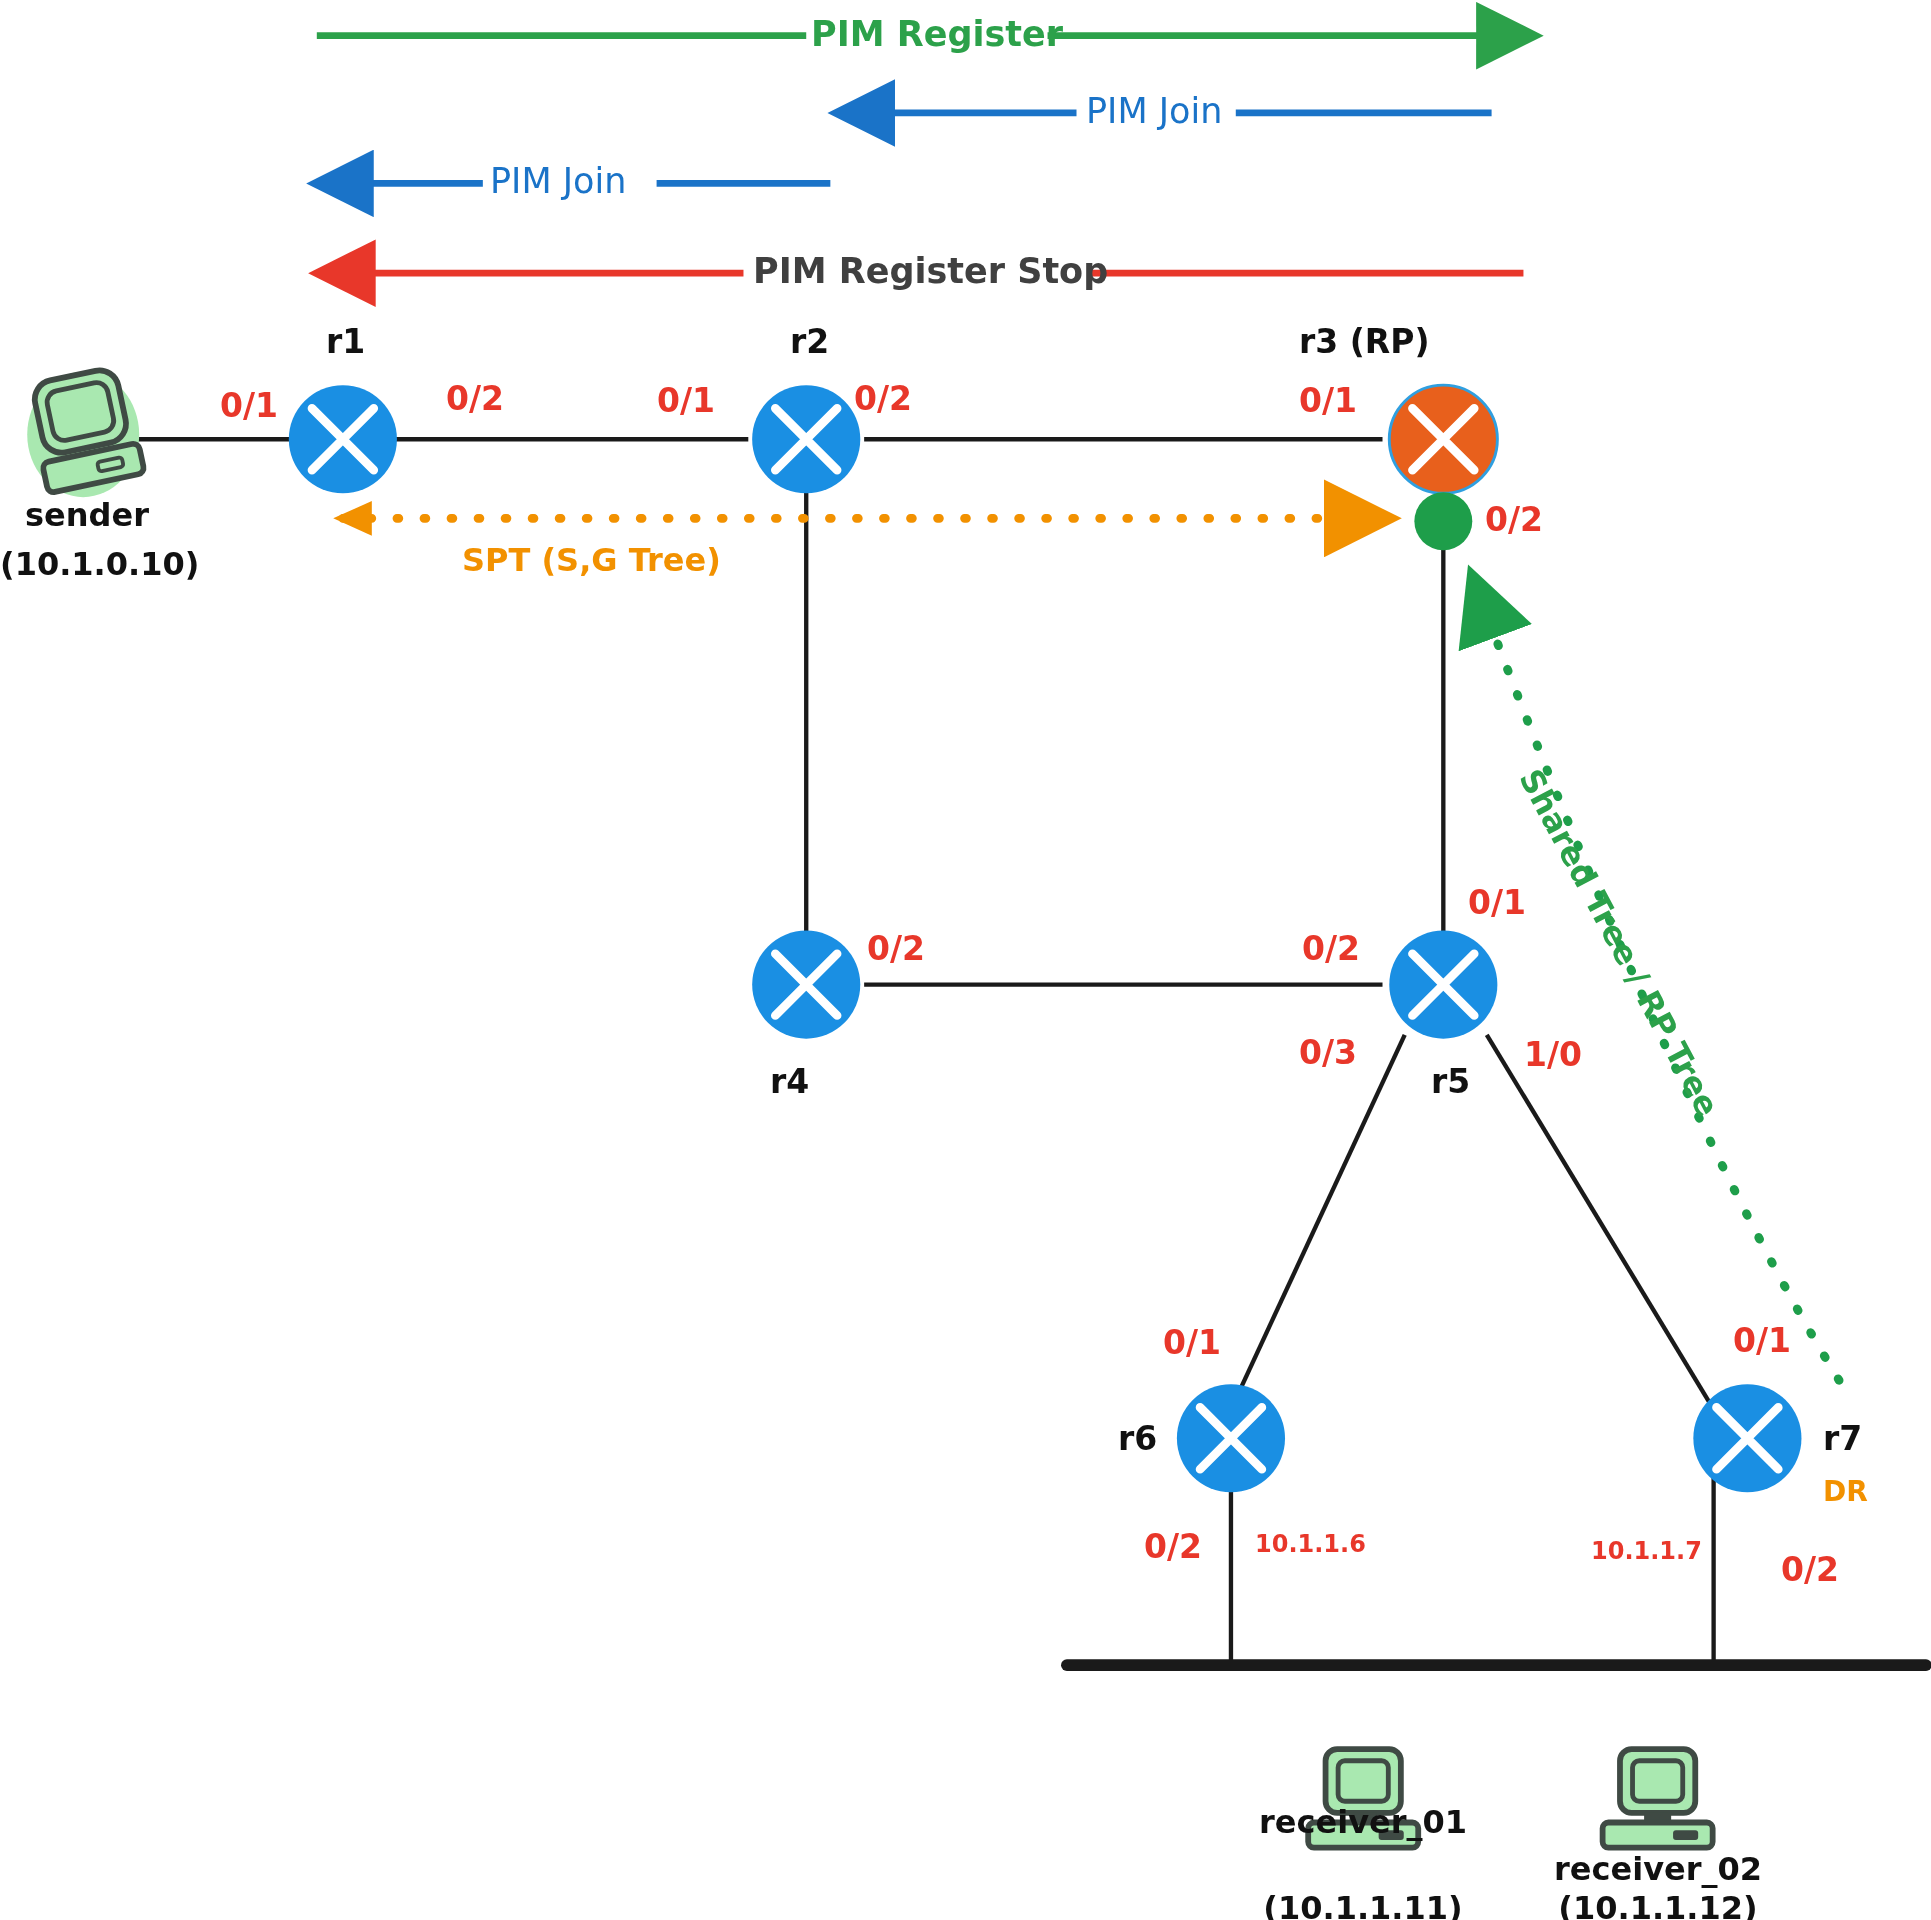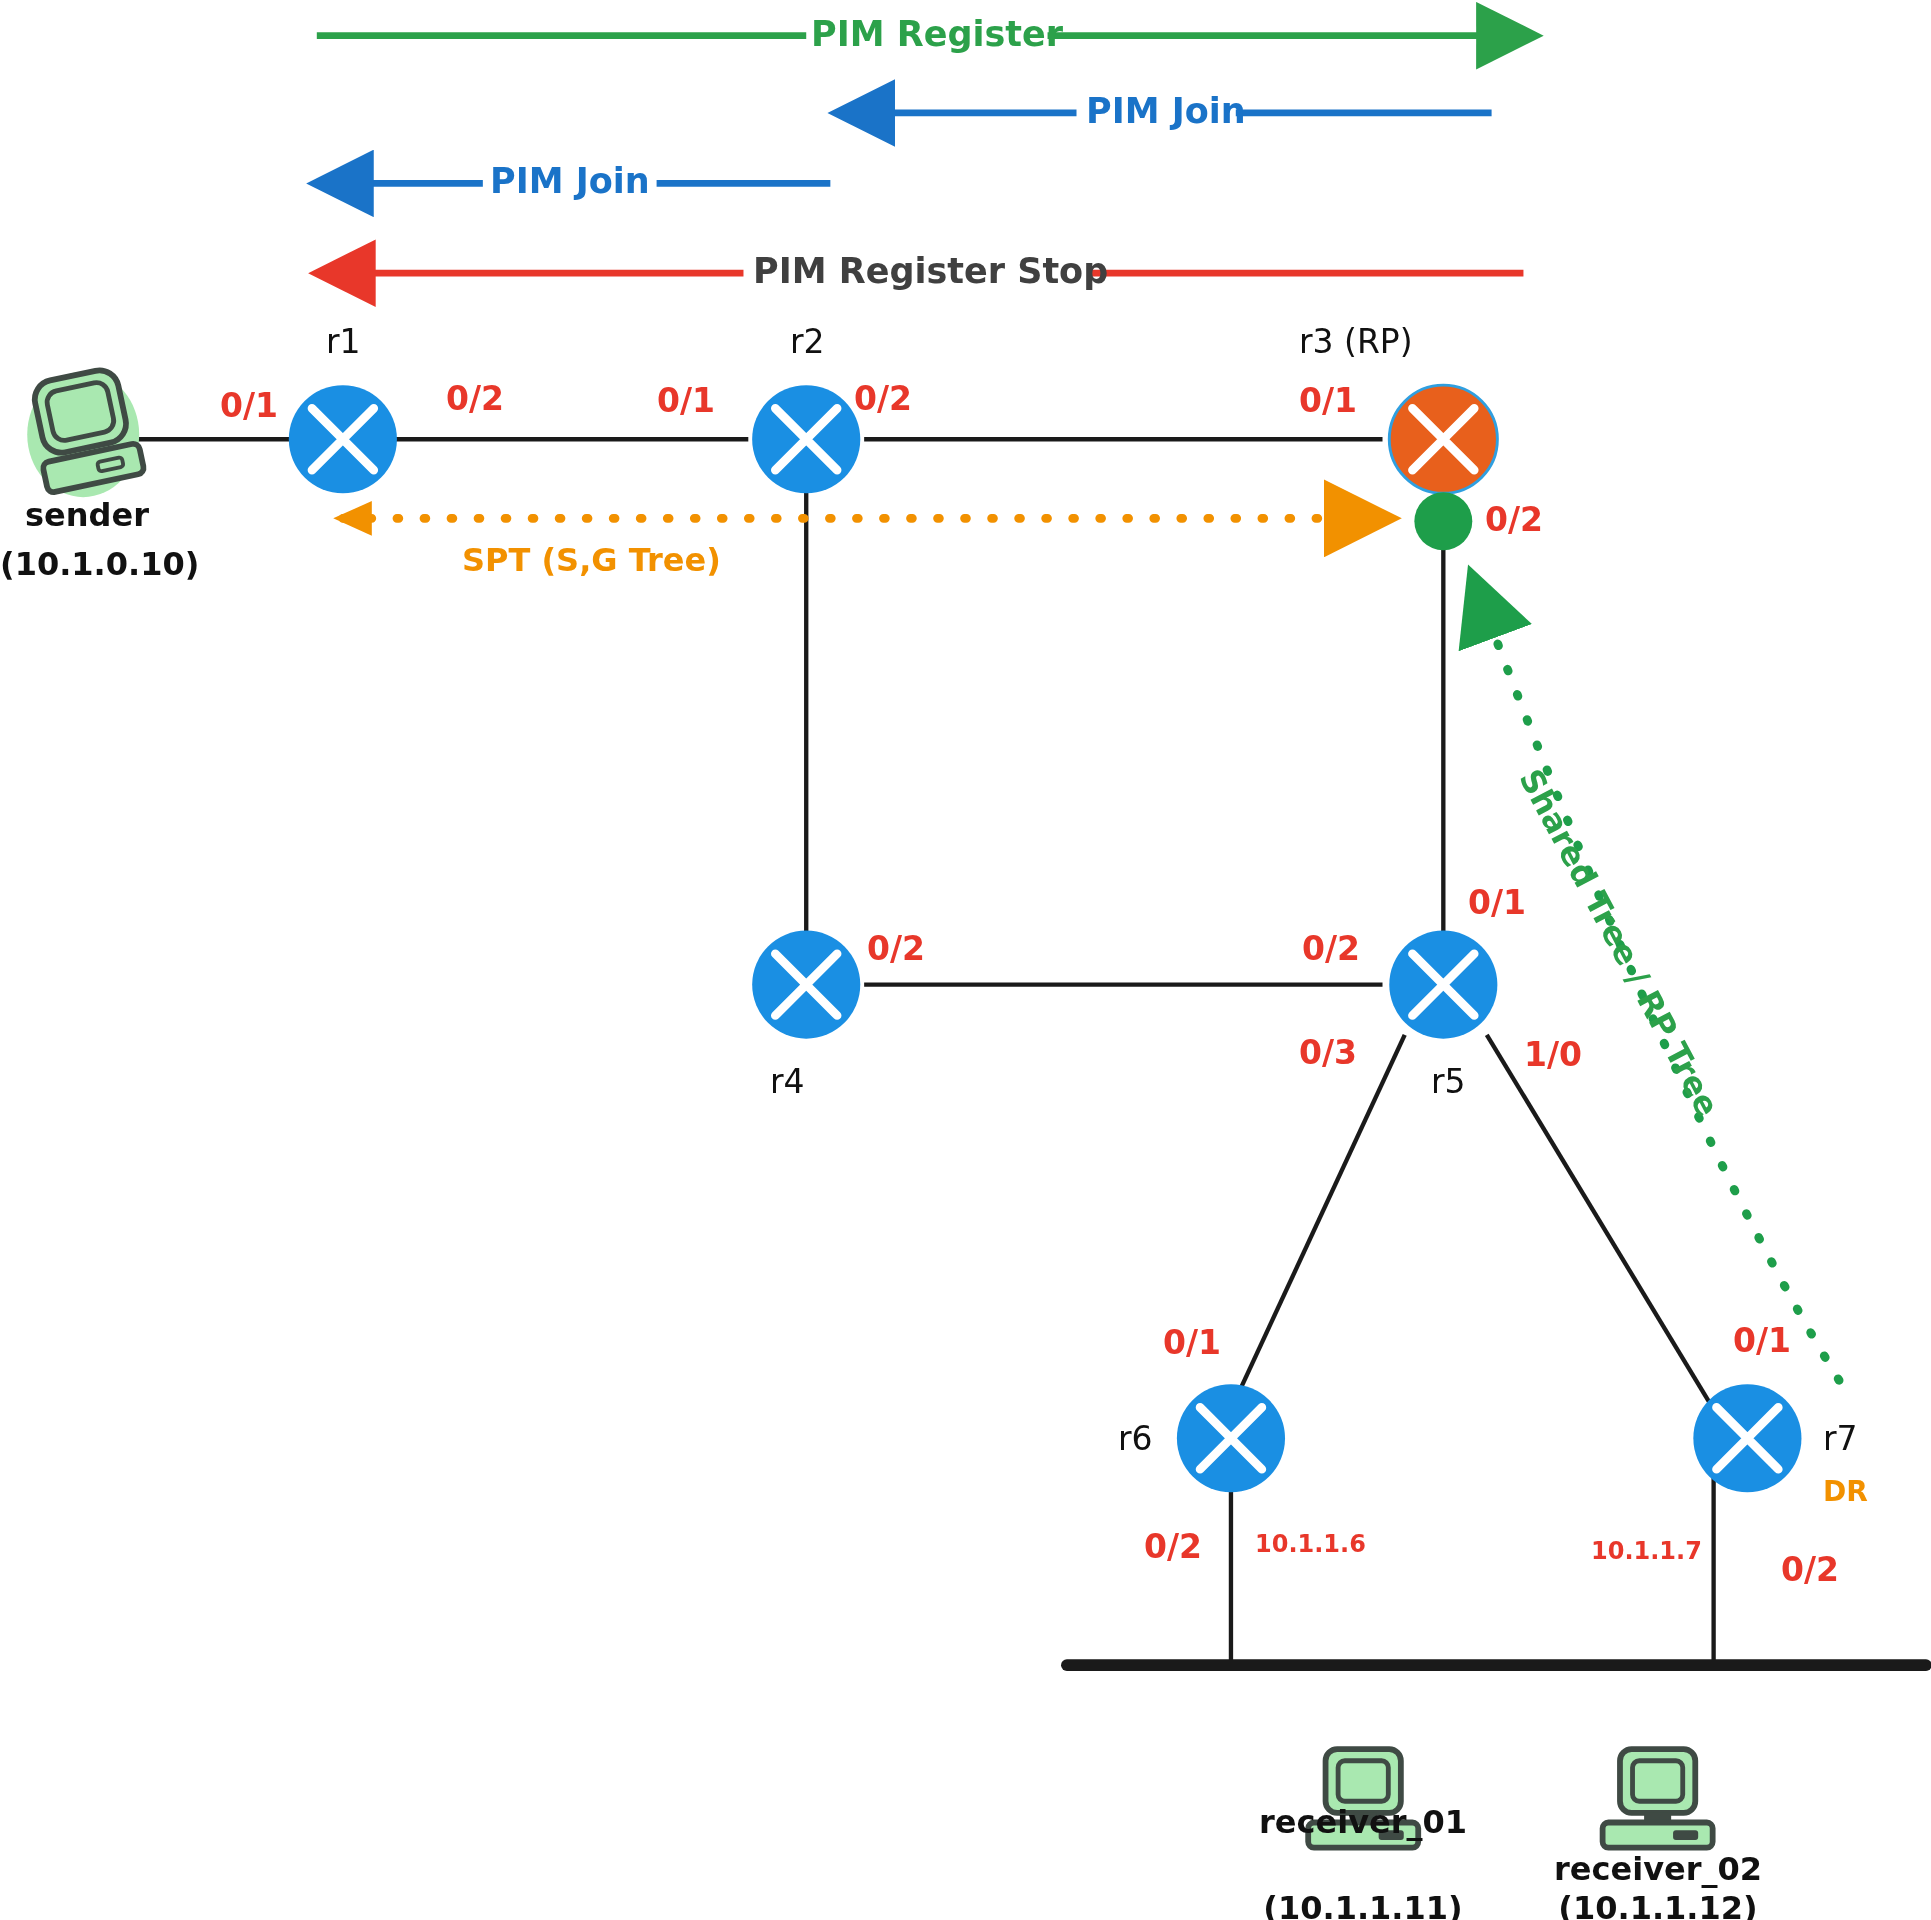--- a/index.html
+++ b/index.html
@@ -1,25 +1,25 @@
 <!DOCTYPE html>
 <html><head>
 <meta charset="utf-8">
 <style>
   html,body{margin:0;padding:0;background:#ffffff;}
   body{font-family:"DejaVu Sans", sans-serif;}
   #stage{position:relative;width:1931px;height:1920px;background:#fff;overflow:hidden;}
   svg#canvas{position:absolute;left:0;top:0;width:1931px;height:1920px;}
   .lbl{position:absolute;white-space:nowrap;font-family:"DejaVu Sans", sans-serif;}
-  .node-lbl{color:#111111;font-size:33px;font-weight:400;}
+  .node-lbl{color:#111111;font-size:33px;font-weight:700;}
   .iface{color:#e8372a;font-size:33px;font-weight:600;}
   .ipsmall{color:#e8372a;font-size:24px;font-weight:600;}
   .host-lbl{color:#111111;font-size:32px;font-weight:600;text-align:center;line-height:1.25;}
   .msg-green{color:#2ca14a;font-size:35px;font-weight:600;}
-  .msg-blue{color:#1a73c8;font-size:35px;font-weight:700;}
+  .msg-blue{color:#1a73c8;font-size:35px;font-weight:400;}
   .msg-red{color:#404040;font-size:35px;font-weight:600;}
   .spt-lbl{color:#f29100;font-size:32px;font-weight:600;}
   .dr-lbl{color:#f29100;font-size:28px;font-weight:600;}
   .tree-lbl{color:#2ca14a;font-size:32px;font-weight:600;transform-origin:left top;}
 </style>
 </head>
 <body>
 
 <div id="stage">
 

